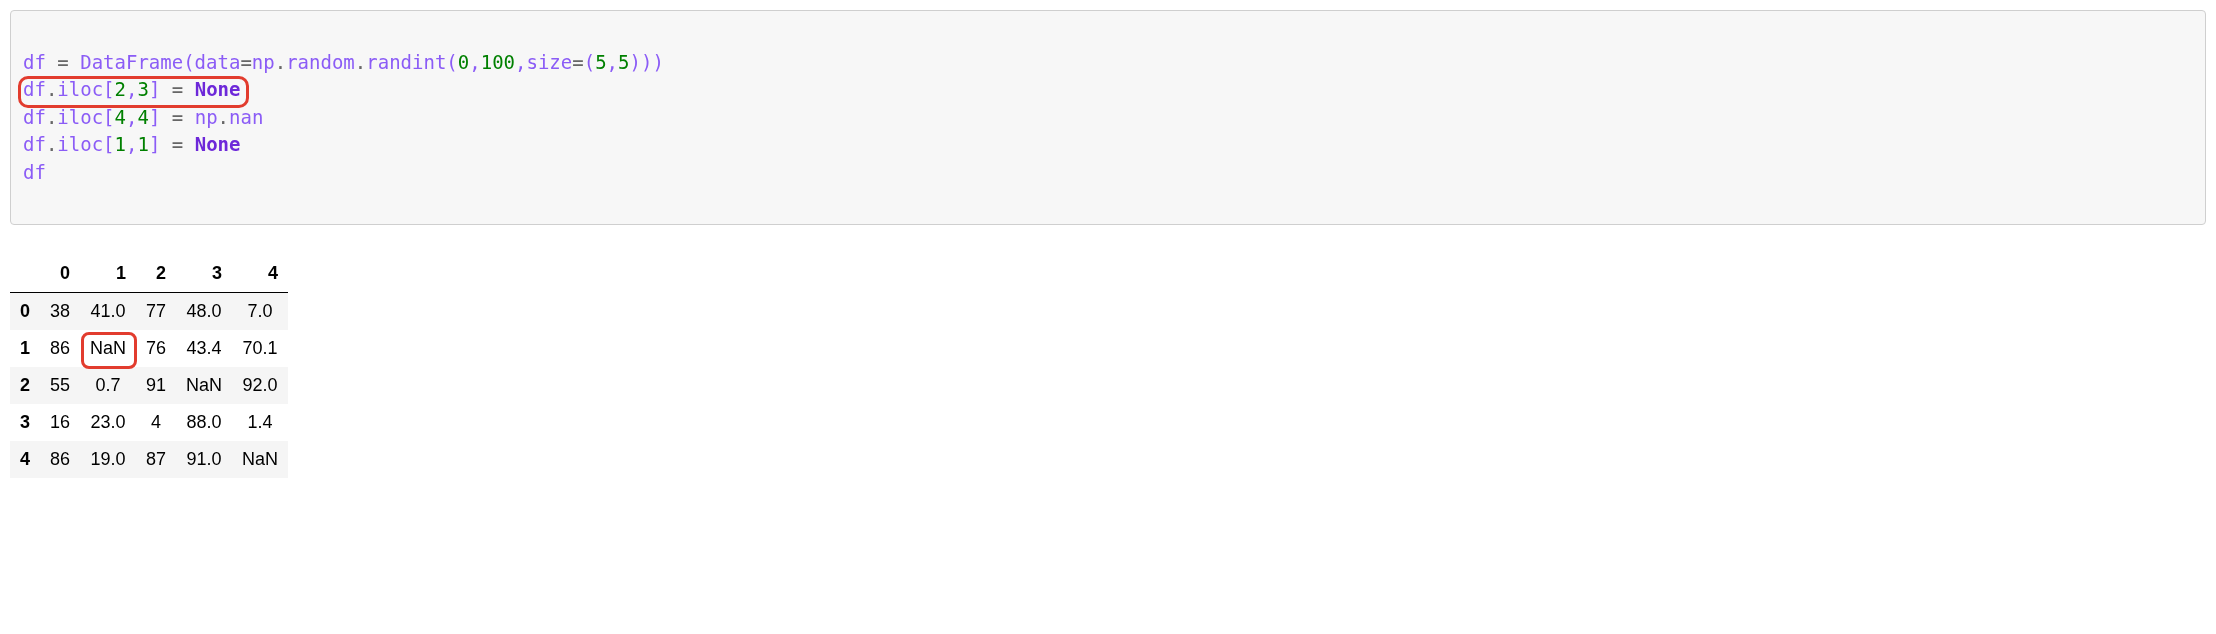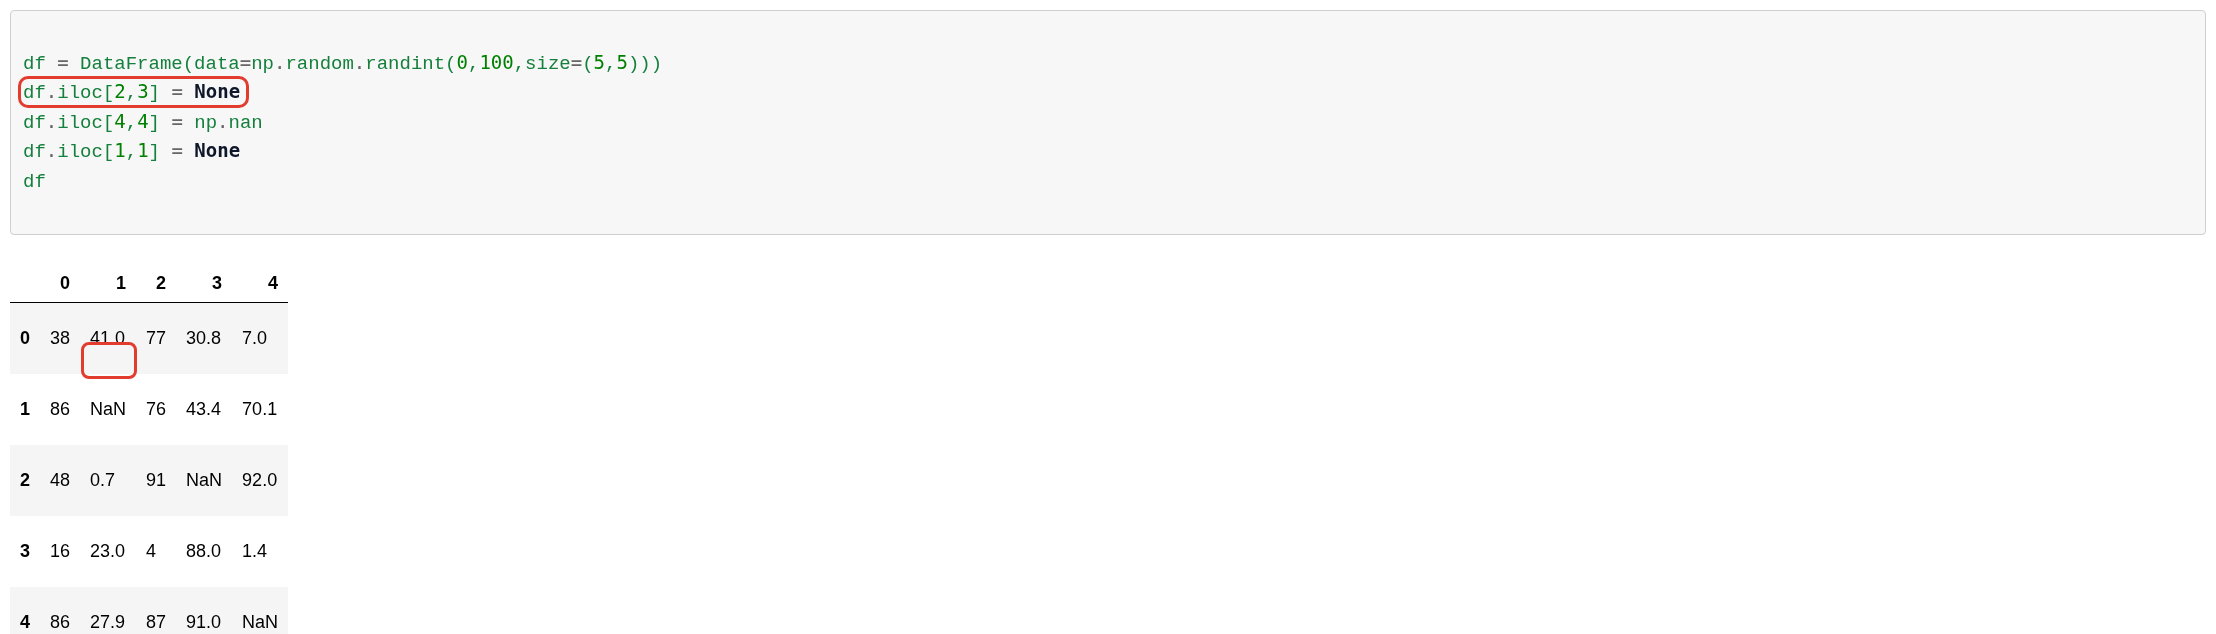--- a/index.html
+++ b/index.html
@@ -15,23 +15,23 @@
     border: 1px solid #cfcfcf;
     border-radius: 4px;
     padding: 10px 12px;
     font-family: "Menlo", "Consolas", "DejaVu Sans Mono", monospace;
     font-size: 19px;
     line-height: 1.45;
     white-space: pre;
     color: #000;
   }
   .tok-op { color: #666666; }
-  .tok-kw { color: #0f172a; font-weight: bold; }
+  .tok-kw { color: #6d28d9; font-weight: bold; }
   .tok-num { color: #008000; }
-  .tok-name { color: #15803d; font-family: Liberation Mono, monospace; }
+  .tok-name { color: #8b5cf6; }
   .code-highlight-box {
     position: absolute;
     border: 3px solid #e23c2e;
     border-radius: 10px;
     pointer-events: none;
   }
   .output-area {
     margin-top: 30px;
     font-family: -apple-system, BlinkMacSystemFont, "Segoe UI", Helvetica, Arial, sans-serif;
   }
@@ -51,22 +51,22 @@
   }
   table.df thead th.corner {
     border-bottom: 1.5px solid #000;
   }
   table.df tbody th {
     font-weight: bold;
     text-align: right;
     padding: 8px 10px;
   }
   table.df tbody td {
-    text-align: left;
-    padding: 25px 10px;
+    text-align: center;
+    padding: 8px 10px;
   }
   table.df tbody tr.even th,
   table.df tbody tr.even td {
     background: #f5f5f5;
   }
   .cell-highlight-box {
     position: absolute;
     border: 3px solid #e23c2e;
     border-radius: 8px;
     pointer-events: none;
@@ -96,51 +96,51 @@
           <th>3</th>
           <th>4</th>
         </tr>
       </thead>
       <tbody>
         <tr class="even">
           <th>0</th>
           <td>38</td>
           <td>41.0</td>
           <td>77</td>
-          <td>30.8</td>
+          <td>48.0</td>
           <td>7.0</td>
         </tr>
         <tr>
           <th>1</th>
           <td>86</td>
           <td id="cell-hl-target">NaN</td>
           <td>76</td>
           <td>43.4</td>
           <td>70.1</td>
         </tr>
         <tr class="even">
           <th>2</th>
-          <td>48</td>
+          <td>55</td>
           <td>0.7</td>
           <td>91</td>
           <td>NaN</td>
           <td>92.0</td>
         </tr>
         <tr>
           <th>3</th>
           <td>16</td>
           <td>23.0</td>
           <td>4</td>
           <td>88.0</td>
           <td>1.4</td>
         </tr>
         <tr class="even">
           <th>4</th>
           <td>86</td>
-          <td>27.9</td>
+          <td>19.0</td>
           <td>87</td>
           <td>91.0</td>
           <td>NaN</td>
         </tr>
       </tbody>
     </table>
     <div id="cell-hl" class="cell-highlight-box" style="left: 71.0469px; top: 77px; width: 50.0156px; height: 31px;"></div>
   </div>
 </div>
 

